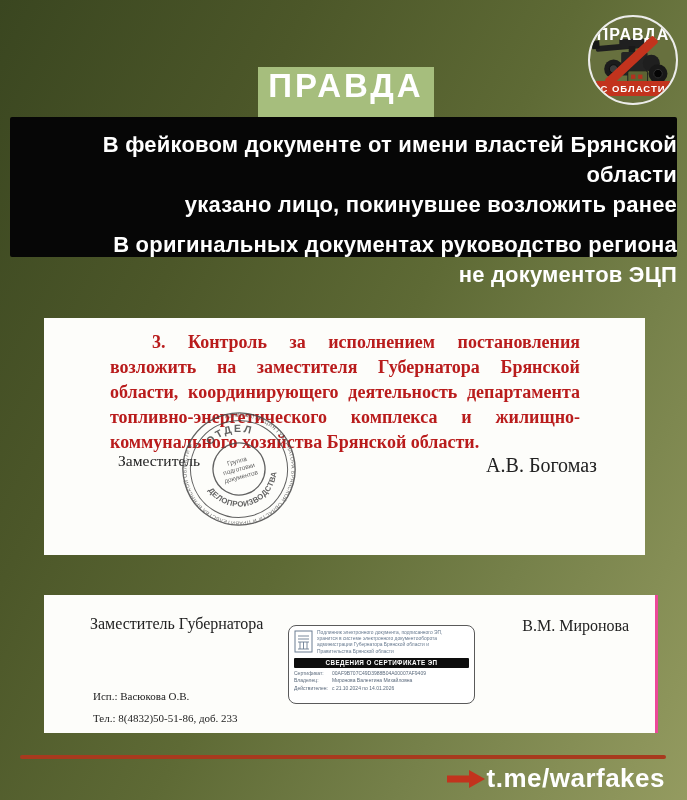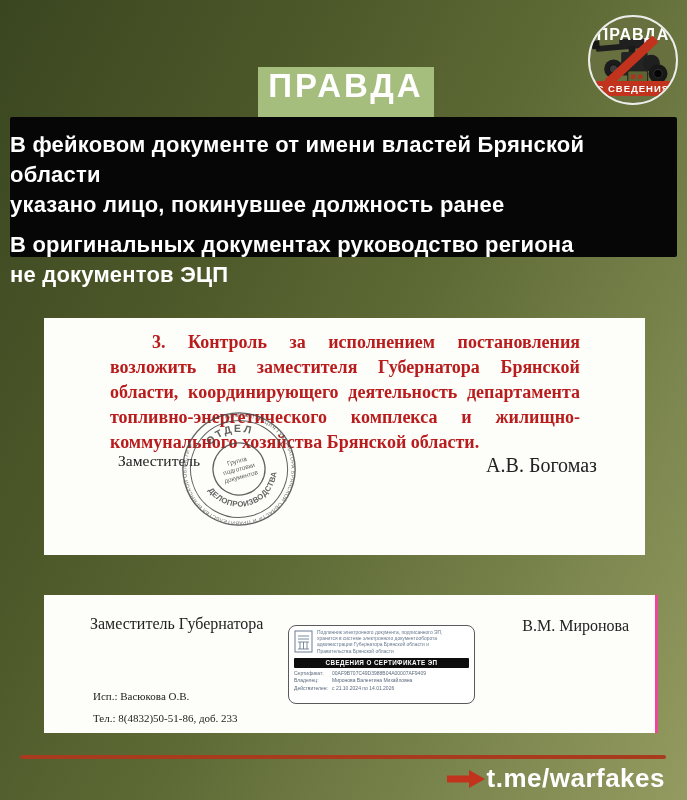--- a/index.html
+++ b/index.html
@@ -38,21 +38,21 @@
     color:#fff;font-weight:bold;font-size:9.5px;letter-spacing:1px;z-index:4;
   }
 
   
   .claim-banner{
     left:10px;right:10px;top:117px;height:140px;background:#060606;border-radius:2px;
     padding-top:13px;box-sizing:border-box;
   }
   .claim-line{
     color:#fff;font-weight:bold;font-size:22px;line-height:30px;
-    text-align:left;letter-spacing:.2px;
+    text-align:right;letter-spacing:.2px;
   }
   .claim-spacer{height:10px;}
 
   
   .doc{background:#fdfdfa;}
   .doc1{left:44px;top:318px;width:601px;height:237px;}
   .doc2{left:44px;top:595px;width:614px;height:138px;border-right:3px solid #ec4899;box-sizing:border-box;}
 
   .doc-par{
     position:absolute;left:66px;top:12px;width:470px;
@@ -116,27 +116,27 @@
     <circle cx="72" cy="60" r="10" fill="#181818"></circle>
     <circle cx="72" cy="60" r="4.5" fill="#050505" stroke="#333"></circle>
     <rect x="40" y="57" width="21" height="17" rx="2" fill="#5c6433" stroke="#1c1c1c"></rect>
     <rect x="43.5" y="61" width="4.5" height="4.5" fill="#b3301f"></rect>
     <rect x="51" y="61" width="4.5" height="4.5" fill="#b3301f"></rect>
     <rect x="43.5" y="68" width="4.5" height="4.5" fill="#b3301f"></rect>
     <rect x="51" y="68" width="4.5" height="4.5" fill="#b3301f"></rect>
   </svg>
   <div class="logo-slash"></div>
   <div class="logo-ribbon">
-    <span>С СВЕДЕНИЯ</span>
+    <span>С ОБЛАСТИ</span>
   </div>
 </div>
 
 <div class="abs claim-banner">
   <div class="claim-line">В фейковом документе от имени властей Брянской области</div>
-  <div class="claim-line">указано лицо, покинувшее должность ранее</div>
+  <div class="claim-line">указано лицо, покинувшее возложить ранее</div>
   <div class="claim-spacer"></div>
   <div class="claim-line">В оригинальных документах руководство региона</div>
   <div class="claim-line">не документов ЭЦП</div>
 </div>
 
 <div class="abs doc doc1">
   <div class="doc-par">3. Контроль за исполнением постановления возложить на заместителя Губернатора Брянской области, координирующего деятельность департамента топливно-энергетического комплекса и жилищно-коммунального хозяйства Брянской области.</div>
   <div class="abs serif d1-title">Заместитель</div>
   <div class="abs serif d1-name">А.В. Богомаз</div>
 

